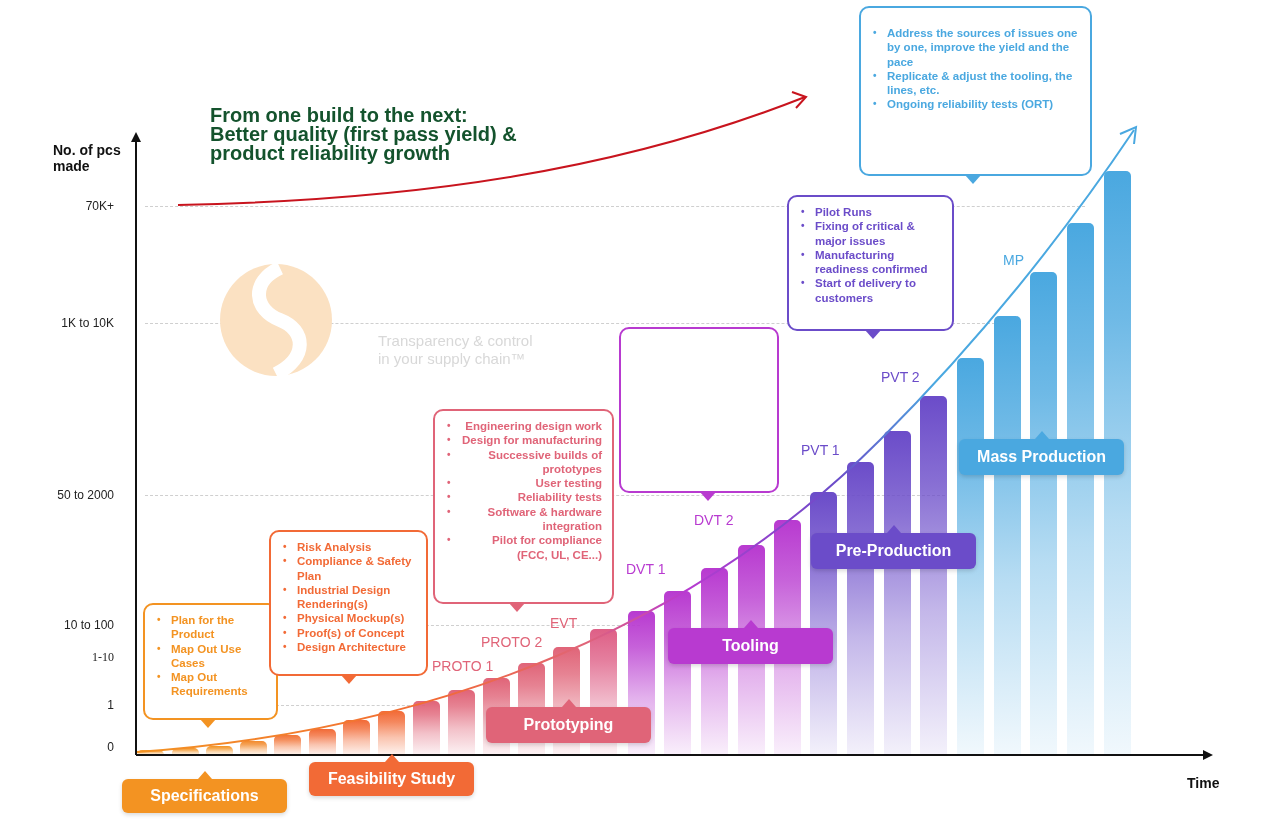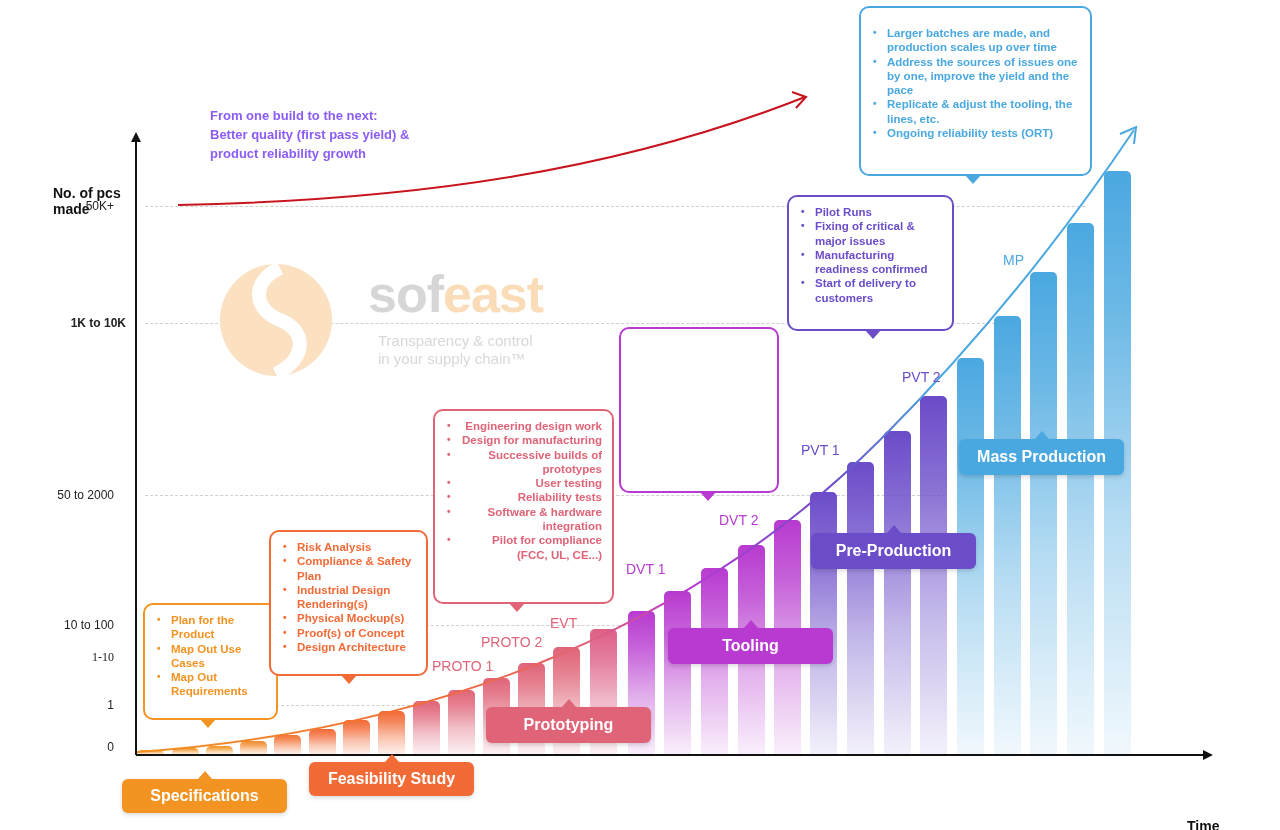--- a/index.html
+++ b/index.html
@@ -1,20 +1,20 @@
 <!DOCTYPE html>
 <html><head>
 <meta charset="utf-8">
 <style>
   html, body { margin:0; padding:0; background:#ffffff; }
   body { width:1280px; height:830px; position:relative; overflow:hidden; font-family:"Liberation Sans", sans-serif; }
   #canvas { position:absolute; left:0; top:0; width:1280px; height:830px; }
   .abs { position:absolute; }
   .ylabel { position:absolute; font-size:12px; color:#222; text-align:right; width:110px; }
-  .axis-title { position:absolute; font-weight:bold; font-size:14px; color:#111; line-height:16px;margin-top:43px; }
+  .axis-title { position:absolute; font-weight:bold; font-size:14px; color:#111; line-height:16px; }
   .callout { position:absolute; background:#fff; border:2px solid; border-radius:10px; padding:8px 10px 8px 10px; box-sizing:border-box; }
   .callout ul { margin:0; padding:0 0 0 16px; list-style:none; }
   .callout li { position:relative; font-weight:bold; font-size:11.5px; line-height:14.3px; }
   .callout li::before { content:"\2022"; position:absolute; left:-14px; font-size:10px; }
   .callout .tail { position:absolute; width:0; height:0; border-left:8px solid transparent; border-right:8px solid transparent; border-top:9px solid; bottom:-10px; }
   .pill { position:absolute; color:#fff; font-weight:bold; font-size:16px; border-radius:6px; text-align:center; box-shadow:0 2px 4px rgba(0,0,0,0.15); }
   .pill .ptail { position:absolute; width:0; height:0; border-left:7px solid transparent; border-right:7px solid transparent; border-bottom:8px solid; top:-8px; }
   .stage { position:absolute; font-size:14px; }
   .gridline { position:absolute; height:0; border-top:1px dashed #cfcfcf; }
   .bar { position:absolute; border-radius:5px 5px 0 0; overflow:hidden; }
@@ -29,23 +29,20 @@
   <div class="gridline" style="left:145px; top:323px; width:850px;"></div>
   <div class="gridline" style="left:145px; top:495px; width:800px;"></div>
   <div class="gridline" style="left:260px; top:625px; width:380px;"></div>
   <div class="gridline" style="left:145px; top:705px; width:280px;"></div>
 
   <div class="watermark" style="left:210px; top:262px; width:380px; height:120px;">
     <svg width="140" height="120" viewBox="0 0 140 120" style="position:absolute;left:0;top:0;">
       <circle cx="66" cy="58" r="56" fill="#fbe1c2"></circle>
       <path d="M70 6 C40 20, 44 48, 70 58 C96 68, 98 96, 66 112" stroke="#ffffff" stroke-width="14" fill="none"></path>
     </svg>
-    <div style="position:absolute; left:158px; top:4px; font-size:52px; font-weight:bold; letter-spacing:-1px; line-height:56px;">
-      <span style="color:#d6d6d6;">sof</span><span style="color:#fbdcb8;">east</span>
-    </div>
     <div style="position:absolute; left:168px; top:70px; font-size:15px; color:#d8d8d8; line-height:18px;">
       <div>Transparency &amp; control</div>
       <div>in your supply chain™</div>
     </div>
   </div>
 
   <div id="bars">
       <div class="bar" style="left: 137px; top: 750px; width: 27px; height: 5px; background: linear-gradient(rgb(243, 147, 34) 0%, rgba(243, 147, 34, 0.8) 25%, rgba(243, 147, 34, 0.4) 60%, rgba(243, 147, 34, 0.08) 100%);"></div>
       <div class="bar" style="left: 172px; top: 748px; width: 27px; height: 7px; background: linear-gradient(rgb(243, 147, 34) 0%, rgba(243, 147, 34, 0.8) 25%, rgba(243, 147, 34, 0.4) 60%, rgba(243, 147, 34, 0.08) 100%);"></div>
       <div class="bar" style="left: 206px; top: 746px; width: 27px; height: 9px; background: linear-gradient(rgb(243, 147, 34) 0%, rgba(243, 147, 34, 0.8) 25%, rgba(243, 147, 34, 0.4) 60%, rgba(243, 147, 34, 0.08) 100%);"></div>
@@ -100,41 +97,41 @@
     <line x1="136" y1="755" x2="1205" y2="755" stroke="#111" stroke-width="2"></line>
     <polygon points="1203,750 1203,760 1213,755" fill="#111"></polygon>
   </svg>
 
   <div class="axis-title" style="left:53px; top:142px;">
     <div>No. of pcs</div>
     <div>made</div>
   </div>
   <div class="axis-title" style="left:1187px; top:775px;">Time</div>
 
-  <div class="ylabel" style="left:4px; top:199px;">50K+</div>
-  <div class="ylabel" style="left:16px; top:316px;font-weight:bold;">1K to 10K</div>
+  <div class="ylabel" style="left:4px; top:199px;">70K+</div>
+  <div class="ylabel" style="left:4px; top:316px;">1K to 10K</div>
   <div class="ylabel" style="left:4px; top:488px;">50 to 2000</div>
   <div class="ylabel" style="left:4px; top:618px;">10 to 100</div>
   <div class="ylabel" style="left:4px; top:650px;font-family:Liberation Serif, serif;">1-10</div>
   <div class="ylabel" style="left:4px; top:698px;">1</div>
   <div class="ylabel" style="left:4px; top:740px;">0</div>
 
-  <div class="abs" style="left:210px; top:106px; color:#8b5cf6; font-weight:bold; font-size:13px; line-height:19px;">
+  <div class="abs" style="left:210px; top:106px; color:#14532d; font-weight:bold; font-size:20px; line-height:19px;">
     <div>From one build to the next:</div>
     <div>Better quality (first pass yield) &amp;</div>
     <div>product reliability growth</div>
   </div>
 
   <div class="stage" style="left:432px; top:658px; color:#e06478;">PROTO 1</div>
   <div class="stage" style="left:481px; top:634px; color:#e06478;">PROTO 2</div>
   <div class="stage" style="left:550px; top:615px; color:#e06478;">EVT</div>
   <div class="stage" style="left:626px; top:561px; color:#b83ad0;">DVT 1</div>
-  <div class="stage" style="left:719px; top:512px; color:#b83ad0;">DVT 2</div>
+  <div class="stage" style="left:694px; top:512px; color:#b83ad0;">DVT 2</div>
   <div class="stage" style="left:801px; top:442px; color:#6b4cc9;">PVT 1</div>
-  <div class="stage" style="left:881px; top:369px; color:#6b4cc9;margin-left:21px;">PVT 2</div>
+  <div class="stage" style="left:881px; top:369px; color:#6b4cc9;">PVT 2</div>
   <div class="stage" style="left:1003px; top:252px; color:#4aa8e0;">MP</div>
 
   <div class="callout" style="left:143px; top:603px; width:135px; height:117px; border-color:#f39322; color:#f39322;">
     <ul>
       <li>Plan for the Product</li>
       <li>Map Out Use Cases</li>
       <li>Map Out Requirements</li>
     </ul>
     <div class="tail" style="left:55px; border-top-color:#f39322;"></div>
   </div>
@@ -173,21 +170,20 @@
       <li>Pilot Runs</li>
       <li>Fixing of critical &amp; major issues</li>
       <li>Manufacturing readiness confirmed</li>
       <li>Start of delivery to customers</li>
     </ul>
     <div class="tail" style="left:76px; border-top-color:#6b4cc9;"></div>
   </div>
 
   <div class="callout" style="left:859px; top:6px; width:233px; height:170px; border-color:#4aa8e0; color:#4aa8e0; padding-top:18px;">
     <ul>
-      <li>Larger batches are made, and production scales up over time</li>
       <li>Address the sources of issues one by one, improve the yield and the pace</li>
       <li>Replicate &amp; adjust the tooling, the lines, etc.</li>
       <li>Ongoing reliability tests (ORT)</li>
     </ul>
     <div class="tail" style="left:104px; border-top-color:#4aa8e0;"></div>
   </div>
 
   <div class="pill" style="left:122px; top:779px; width:165px; height:34px; line-height:34px; background:#f39322;">
     <div class="ptail" style="left:76px; border-bottom-color:#f39322;"></div>
     <span>Specifications</span>

